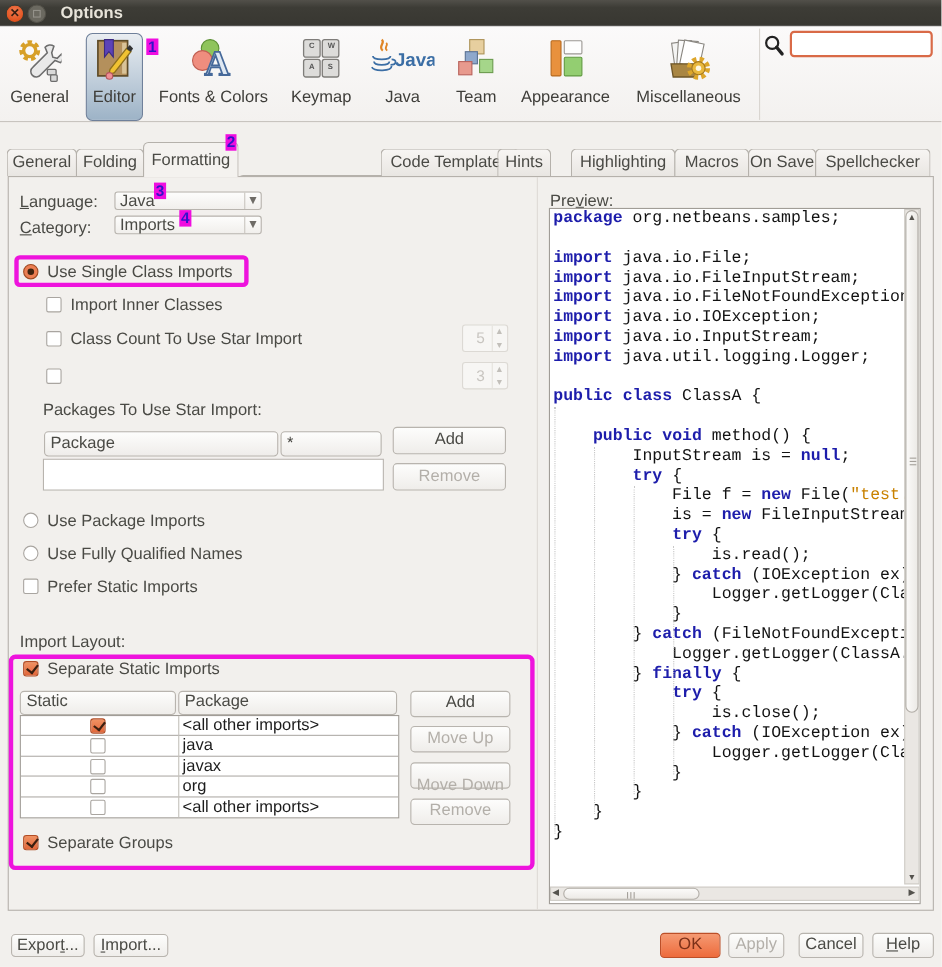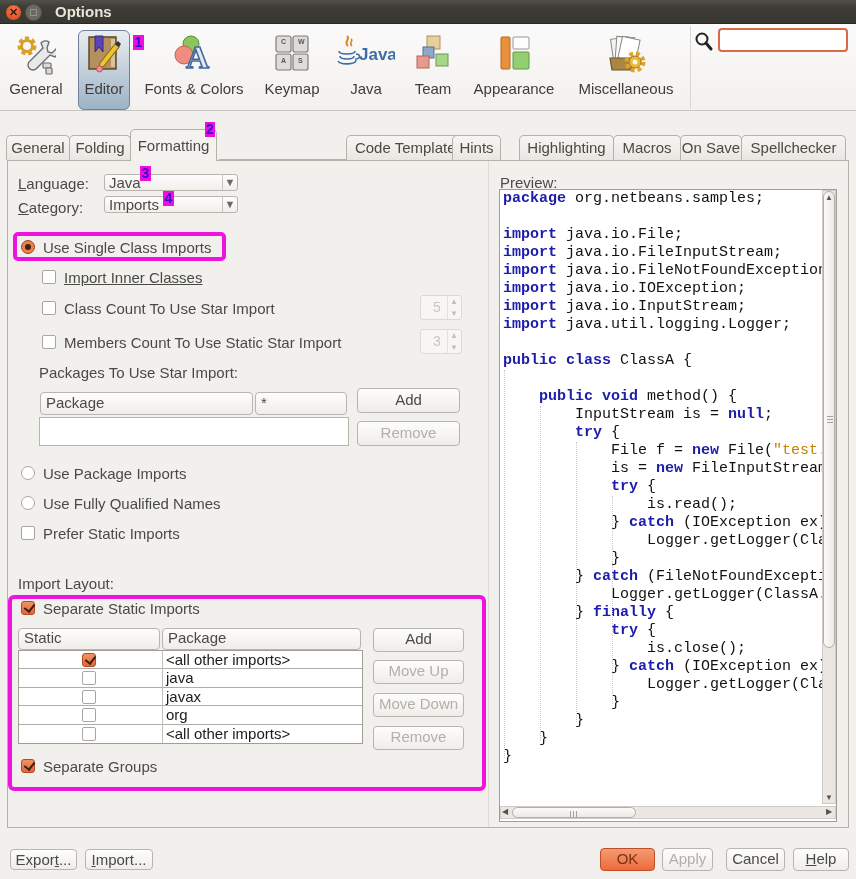--- a/index.html
+++ b/index.html
@@ -206,33 +206,32 @@
   <div class="abs combo" style="left:104px;top:174px;width:134px;height:17px;padding:0 0 0 4px;line-height:16px;">Java<span class="arr">▼</span></div>
   <div class="abs" style="left:18px;top:199px;"><span class="ulbl">C</span>ategory:</div>
   <div class="abs combo" style="left:104px;top:196px;width:134px;height:17px;padding:0 0 0 4px;line-height:16px;">Imports<span class="arr">▼</span></div>
 
   <div class="abs radio" style="left:21px;top:240px;background:#ec7e52;border-color:#a04a22;">
       <span style="position:absolute;left:3px;top:3px;width:6px;height:6px;border-radius:50%;background:#40240f;"></span>
     </div>
   <div class="abs" style="left:43px;top:239px;">Use Single Class Imports</div>
 
   <div class="abs check" style="left:42px;top:270px;"></div>
-  <div class="abs" style="left:64px;top:269px;text-decoration:underline;">Import Inner Classes</div>
+  <div class="abs" style="left:64px;top:269px;">Import Inner Classes</div>
 
   <div class="abs check" style="left:42px;top:301px;"></div>
   <div class="abs" style="left:64px;top:300px;">Class Count To Use Star Import</div>
   <div class="abs spin" style="left:420px;top:295px;">
       <span style="position:absolute;left:12px;top:3px;">5</span>
       <span style="position:absolute;right:13px;top:0;width:1px;height:100%;background:#e4e1dc;"></span>
       <span style="position:absolute;right:3px;top:1px;font-size:8px;color:#c2bfba;">▲</span>
       <span style="position:absolute;right:3px;bottom:1px;font-size:8px;color:#c2bfba;">▼</span>
     </div>
 
   <div class="abs check" style="left:42px;top:335px;"></div>
-  <div class="abs" style="left:64px;top:334px;">Members Count To Use Static Star Import</div>
   <div class="abs spin" style="left:420px;top:329px;">
       <span style="position:absolute;left:12px;top:3px;">3</span>
       <span style="position:absolute;right:13px;top:0;width:1px;height:100%;background:#e4e1dc;"></span>
       <span style="position:absolute;right:3px;top:1px;font-size:8px;color:#c2bfba;">▲</span>
       <span style="position:absolute;right:3px;bottom:1px;font-size:8px;color:#c2bfba;">▼</span>
     </div>
 
   <div class="abs" style="left:39px;top:364px;">Packages To Use Star Import:</div>
   <div class="abs btn" style="left:40px;top:392px;width:213px;height:23px;text-align:left;padding:1px 0 0 5px;">Package</div>
   <div class="abs btn" style="left:255px;top:392px;width:92px;height:23px;text-align:left;padding:1px 0 0 5px;">*</div>
@@ -274,21 +273,21 @@
       </div>
     <div class="lrow" style="border-bottom:none;">
         <span class="check" style="left:63px;top:2px;"></span>
         <span class="ltx">&lt;all other imports&gt;</span>
       </div>
     <div style="position:absolute;left:143px;top:0;width:1px;height:100%;background:#c4c1bb;"></div>
   </div>
 
   <div class="abs btn" style="left:373px;top:628px;width:91px;height:24px;padding-top:1px;">Add</div>
   <div class="abs btn dis" style="left:373px;top:660px;width:91px;height:24px;padding-top:1px;">Move Up</div>
-  <div class="abs btn dis" style="left:373px;top:693px;width:91px;height:24px;padding-top:1px;">Move Down</div>
+  <div class="abs btn dis" style="left:373px;top:693px;width:91px;height:24px;padding-top:11px;">Move Down</div>
   <div class="abs btn dis" style="left:373px;top:726px;width:91px;height:24px;padding-top:1px;">Remove</div>
 
   <div class="abs check on" style="left:21px;top:759px;"></div>
   <div class="abs" style="left:43px;top:758px;">Separate Groups</div>
 
   <div class="abs ann" style="left:13px;top:232px;width:213px;height:29px;"></div>
   <div class="abs ann" style="left:8px;top:595px;width:478px;height:196px;border-width:4px;border-radius:6px;"></div>
   <div class="abs tag" style="left:133px;top:35px;width:11px;height:15px;">1</div>
   <div class="abs tag" style="left:205px;top:122px;width:10px;height:15px;">2</div>
   <div class="abs tag" style="left:140px;top:166px;width:11px;height:15px;">3</div>

